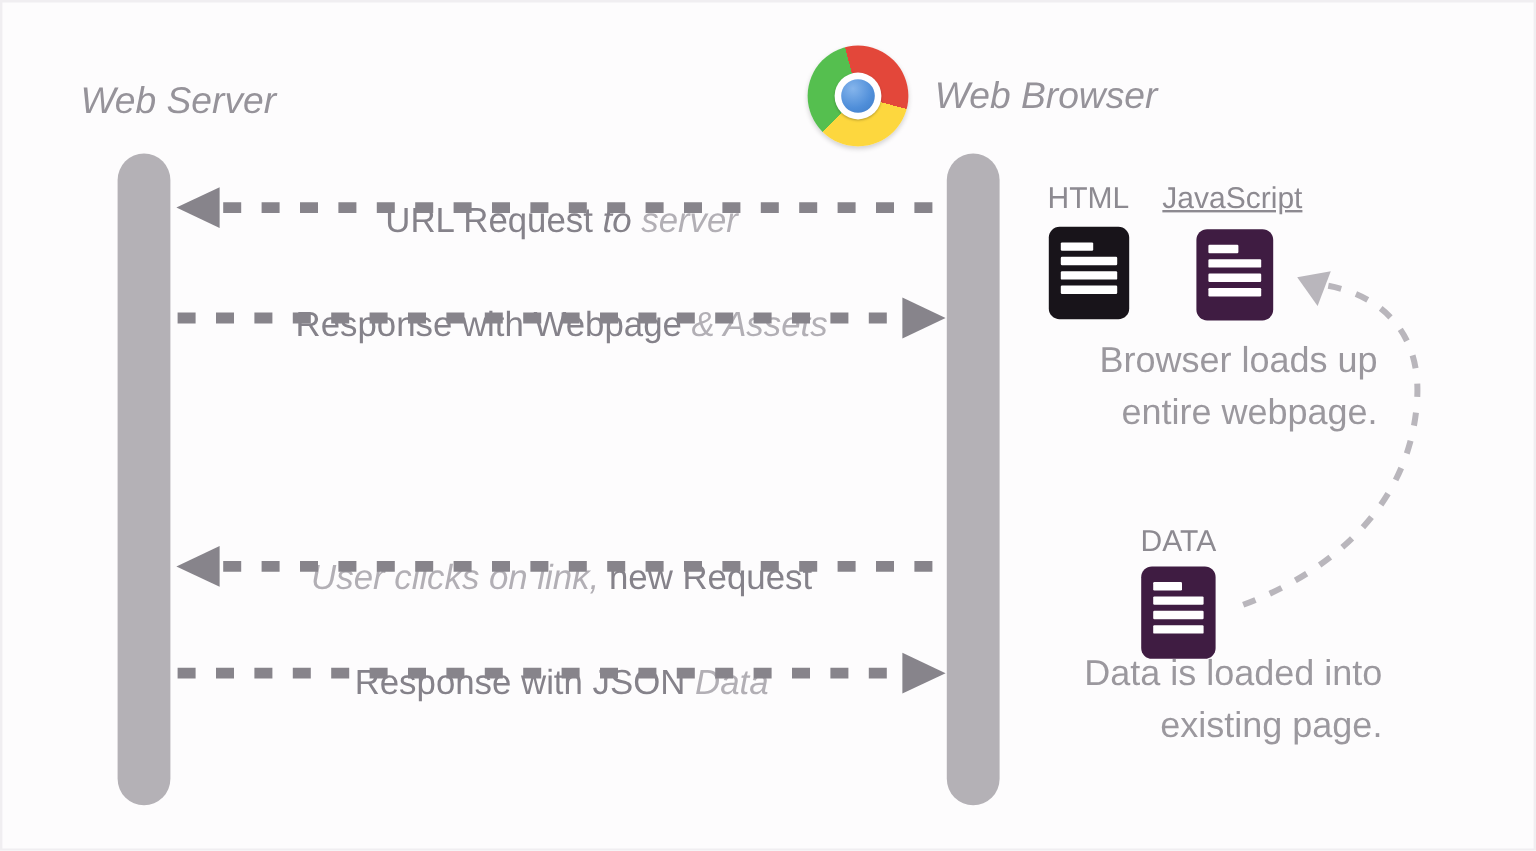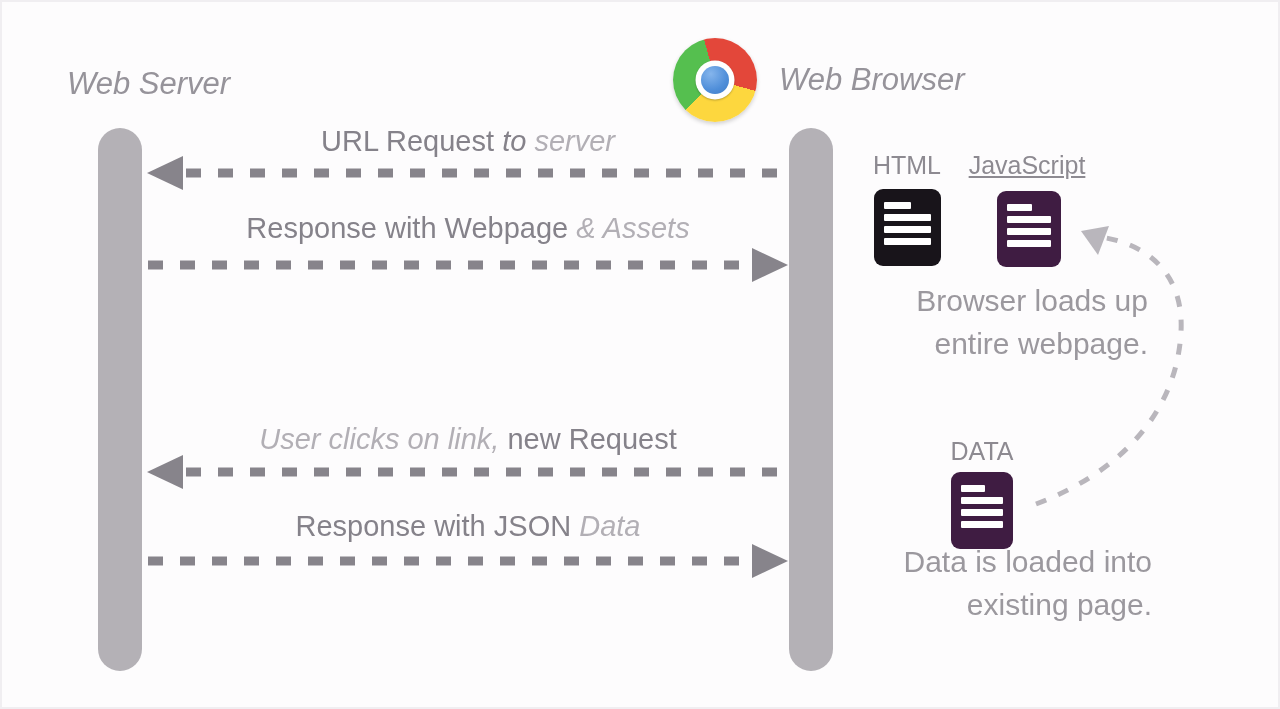--- a/index.html
+++ b/index.html
@@ -24,21 +24,21 @@
     width:39px;height:39px;border-radius:50%;background:#fff;box-shadow:0 1px 2px rgba(0,0,0,.25);}
   .chrome .pupil{position:absolute;left:50%;top:50%;transform:translate(-50%,-50%);
     width:28px;height:28px;border-radius:50%;
     background:radial-gradient(circle at 35% 28%,#85b5ec 0%,#4f8ed9 60%,#3f7cc6 100%);}
   
   .lifeline{position:absolute;top:128px;width:44px;height:543px;border-radius:22px;background:#b4b1b6;}
   .lifeline.server{left:98px;}
   .lifeline.browser{left:789px;}
   
   .msg{position:absolute;left:150px;width:636px;text-align:center;
-    font-size:29px;line-height:34px;color:#85828a;white-space:nowrap;}
+    font-size:29px;line-height:34px;color:#85828a;white-space:nowrap;margin-top:43px;}
   .msg .i{font-style:italic;}
   .msg .il{font-style:italic;color:#b2afb5;}
   .msg.m1{top:124px;}
   .msg.m2{top:211px;}
   .msg.m3{top:422px;}
   .msg.m4{top:509px;}
   
   .overlay{position:absolute;left:0;top:0;width:1280px;height:709px;pointer-events:none;}
   
   .doc-label{position:absolute;transform:translateX(-50%);font-size:25px;color:#8d8a91;white-space:nowrap;}

